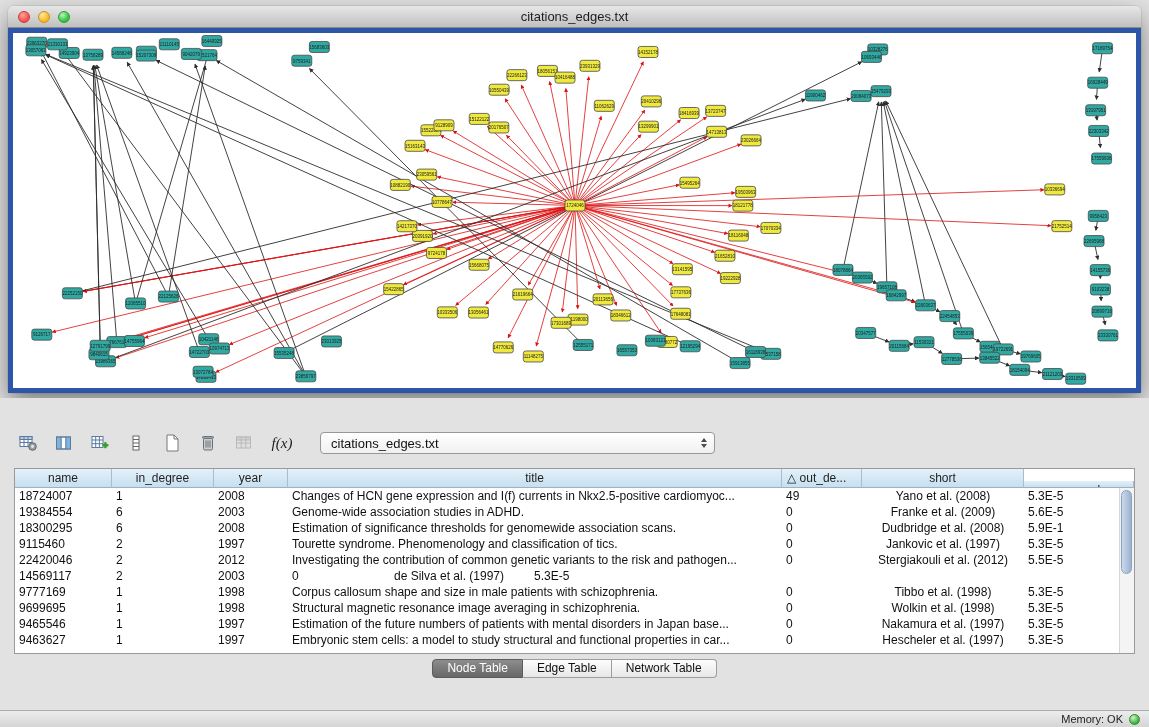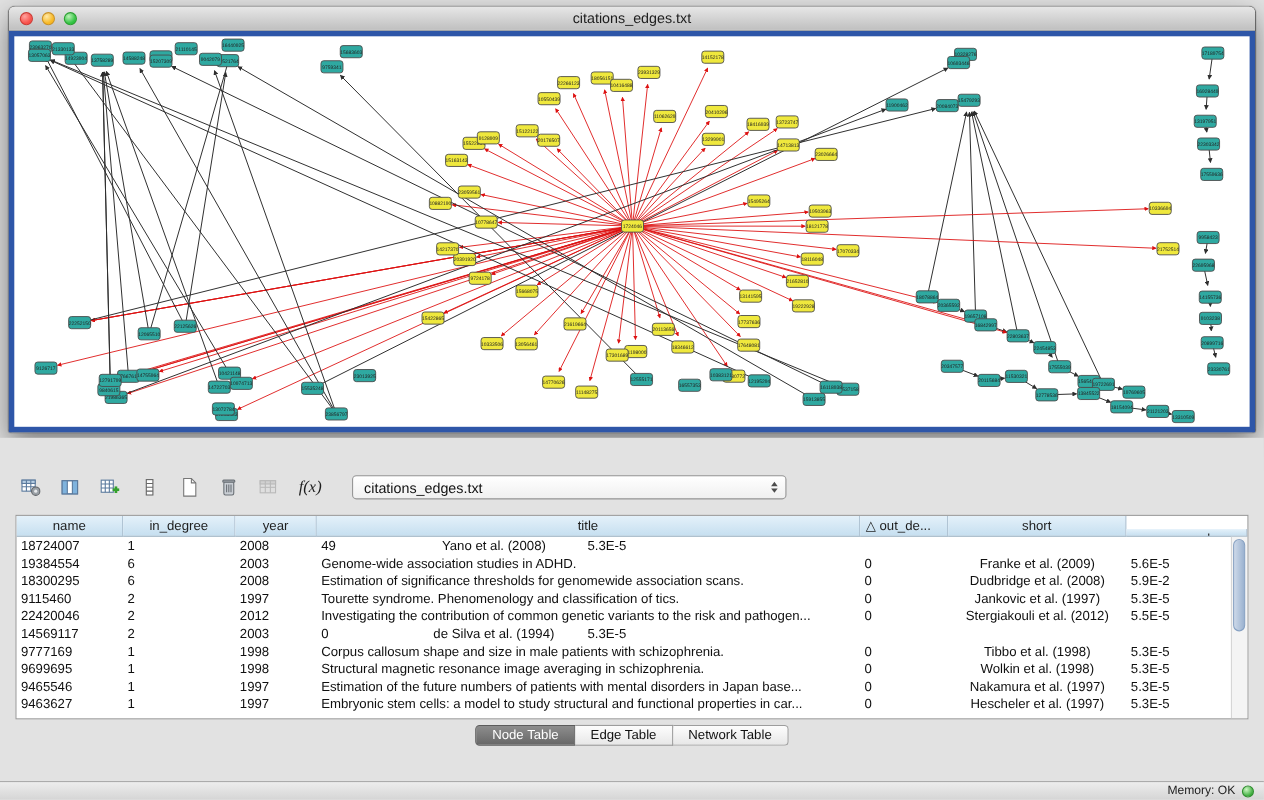--- a/index.html
+++ b/index.html
@@ -538,41 +538,42 @@
         <div class="hcell flex">title</div>
         <div class="hcell sorted" style="width: 80px;">△ out_de...</div>
         <div class="hcell" style="width: 162px;">short</div>
         <div class="hcell" style="width: 110px; margin-top: 12px;">pagerank</div>
       </div>
     <div class="tbody">
         <div class="trow">
           <div class="tcell" style="width: 97px;">18724007</div>
           <div class="tcell" style="width: 102px;">1</div>
           <div class="tcell" style="width: 74px;">2008</div>
+          <div class="tcell flex">Changes of HCN gene expression and I(f) currents in Nkx2.5-positive cardiomyoc...</div>
           <div class="tcell" style="width: 80px;">49</div>
           <div class="tcell center" style="width: 162px;">Yano et al. (2008)</div>
           <div class="tcell" style="width: 110px;">5.3E-5</div>
         </div>
         <div class="trow">
           <div class="tcell" style="width: 97px;">19384554</div>
           <div class="tcell" style="width: 102px;">6</div>
           <div class="tcell" style="width: 74px;">2003</div>
           <div class="tcell flex">Genome-wide association studies in ADHD.</div>
           <div class="tcell" style="width: 80px;">0</div>
           <div class="tcell center" style="width: 162px;">Franke et al. (2009)</div>
           <div class="tcell" style="width: 110px;">5.6E-5</div>
         </div>
         <div class="trow">
           <div class="tcell" style="width: 97px;">18300295</div>
           <div class="tcell" style="width: 102px;">6</div>
           <div class="tcell" style="width: 74px;">2008</div>
           <div class="tcell flex">Estimation of significance thresholds for genomewide association scans.</div>
           <div class="tcell" style="width: 80px;">0</div>
           <div class="tcell center" style="width: 162px;">Dudbridge et al. (2008)</div>
-          <div class="tcell" style="width: 110px;">5.9E-2</div>
+          <div class="tcell" style="width: 110px;">5.9E-1</div>
         </div>
         <div class="trow">
           <div class="tcell" style="width: 97px;">9115460</div>
           <div class="tcell" style="width: 102px;">2</div>
           <div class="tcell" style="width: 74px;">1997</div>
           <div class="tcell flex">Tourette syndrome. Phenomenology and classification of tics.</div>
           <div class="tcell" style="width: 80px;">0</div>
           <div class="tcell center" style="width: 162px;">Jankovic et al. (1997)</div>
           <div class="tcell" style="width: 110px;">5.3E-5</div>
         </div>
@@ -583,21 +584,21 @@
           <div class="tcell flex">Investigating the contribution of common genetic variants to the risk and pathogen...</div>
           <div class="tcell" style="width: 80px;">0</div>
           <div class="tcell center" style="width: 162px;">Stergiakouli et al. (2012)</div>
           <div class="tcell" style="width: 110px;">5.5E-5</div>
         </div>
         <div class="trow">
           <div class="tcell" style="width: 97px;">14569117</div>
           <div class="tcell" style="width: 102px;">2</div>
           <div class="tcell" style="width: 74px;">2003</div>
           <div class="tcell" style="width: 80px;">0</div>
-          <div class="tcell center" style="width: 162px;">de Silva et al. (1994)</div>
+          <div class="tcell center" style="width: 162px;">de Silva et al. (1997)</div>
           <div class="tcell" style="width: 110px;">5.3E-5</div>
         </div>
         <div class="trow">
           <div class="tcell" style="width: 97px;">9777169</div>
           <div class="tcell" style="width: 102px;">1</div>
           <div class="tcell" style="width: 74px;">1998</div>
           <div class="tcell flex">Corpus callosum shape and size in male patients with schizophrenia.</div>
           <div class="tcell" style="width: 80px;">0</div>
           <div class="tcell center" style="width: 162px;">Tibbo et al. (1998)</div>
           <div class="tcell" style="width: 110px;">5.3E-5</div>

